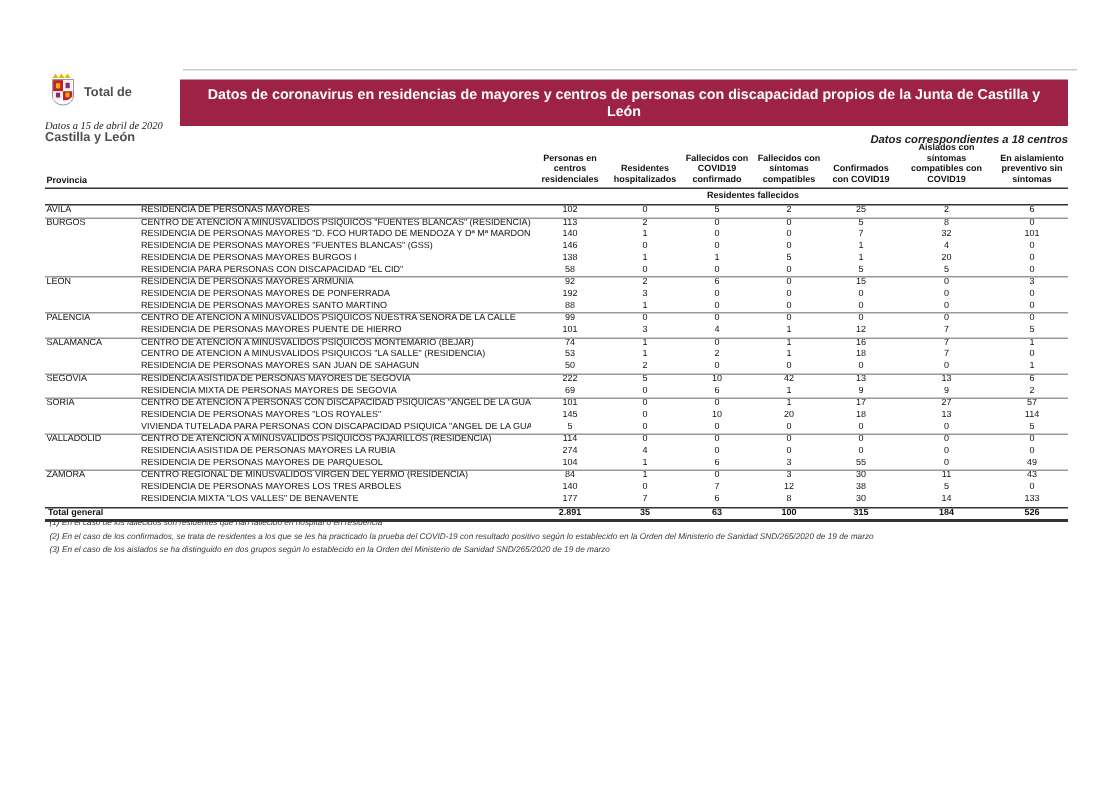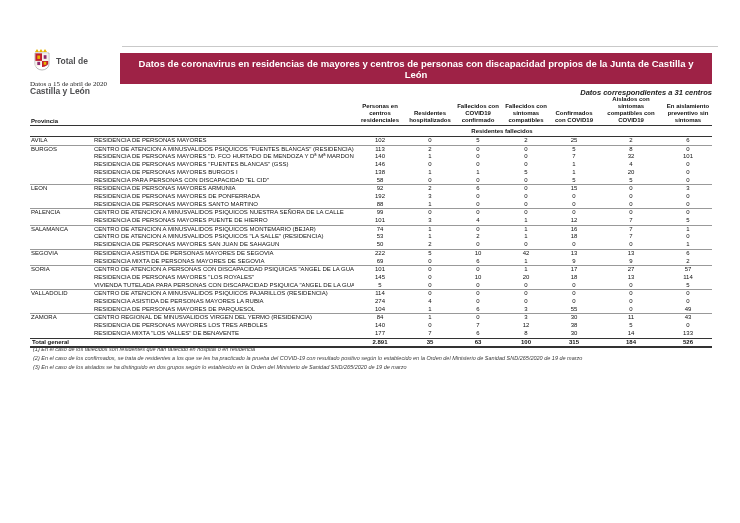--- a/index.html
+++ b/index.html
@@ -6,21 +6,21 @@
   body{
     width:740px;height:523px;background:#ffffff;position:relative;
     font-family:"Liberation Sans",sans-serif;color:#111;overflow:hidden;
   }
   .top-rule{position:absolute;top:46px;left:122px;width:596px;border-top:1px solid #c9c9c9;}
   
   .brand{position:absolute;left:30px;top:48px;width:95px;}
   .brand-emblem{position:absolute;left:2px;top:0;}
   .brand-line1{position:absolute;left:26px;top:8px;font-size:8.5px;font-weight:bold;color:#4f4f51;}
   .brand-line2{position:absolute;left:0px;top:38px;font-size:8.5px;font-weight:bold;color:#4f4f51;white-space:nowrap;}
-  .date-note{position:absolute;left:30px;top:80px;font-family:"Liberation Serif",serif;font-size:7px;color:#222;}
+  .date-note{position:absolute;left:30px;top:80px;font-family:"Liberation Serif",serif;font-style:italic;font-size:7px;color:#222;}
   
   .title-bar{
     position:absolute;left:120px;top:53px;width:592px;height:31px;background:#9e2246;
     display:flex;align-items:center;justify-content:center;text-align:center;
     color:#ffffff;font-size:9.5px;font-weight:bold;box-sizing:border-box;padding:4px 8px;
   }
   .subtitle{position:absolute;right:28px;top:88px;font-size:7.5px;font-weight:bold;font-style:italic;color:#222;}
   
   .data-table{position:absolute;left:30px;top:96px;width:682px;border-collapse:collapse;table-layout:fixed;}
   .data-table th,.data-table td{font-size:6px;box-sizing:border-box;}
@@ -58,21 +58,21 @@
   <div class="brand-line1">Total de</div>
   <div class="brand-line2">Castilla y León</div>
 </div>
 
 <div class="date-note">Datos a 15 de abril de 2020</div>
 
 <div class="title-bar" style="background: rgb(158, 34, 70);">
   <span>Datos de coronavirus en residencias de mayores y centros de personas con discapacidad propios de la Junta de Castilla y León</span>
 </div>
 
-<div class="subtitle">Datos correspondientes a 31 centros</div>
+<div class="subtitle">Datos correspondientes a 18 centros</div>
 
 <table class="data-table">
   <colgroup>
     <col style="width:62px">
       <col style="width:262px">
     <col style="width:52px">
       <col style="width:48px">
       <col style="width:48px">
     <col style="width:48px">
       <col style="width:48px">

